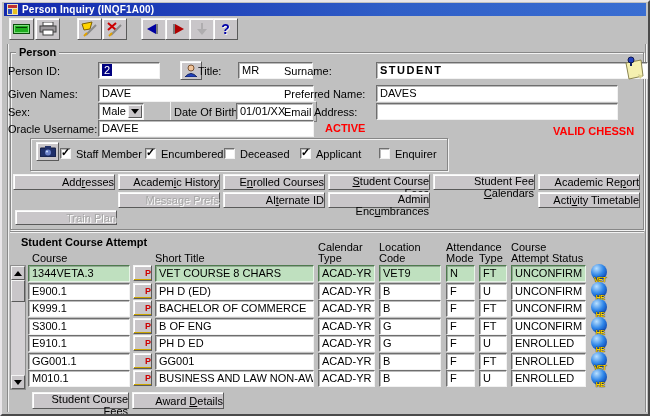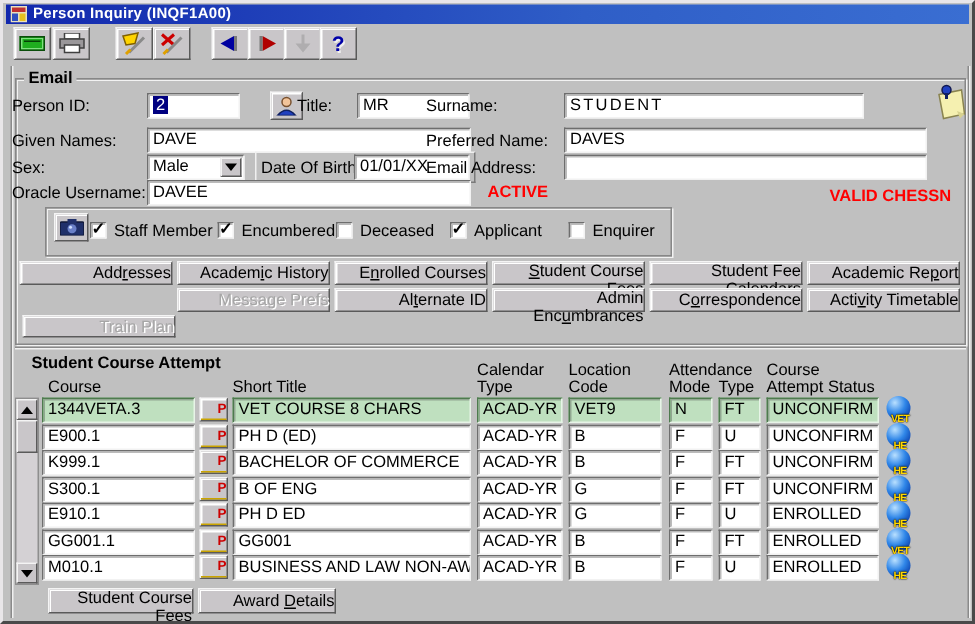--- a/index.html
+++ b/index.html
@@ -153,48 +153,48 @@
     </button>
     <button class="tbtn" style="left:209px">
       <span class="help-q">?</span>
     </button>
   </div>
 
   <div class="vedge" style="left:5px; top:42px; height:368px"></div>
   <div class="vedge" style="left:643px; top:42px; height:368px"></div>
 
   <div class="groupbox" style="left:8px; top:50px; width:634px; height:178px"></div>
-  <span class="sectlab" style="left:14px; top:44px">Email</span>
+  <span class="sectlab" style="left:14px; top:44px">Person</span>
 
   <span class="lab r" style="left:6px; top:63px; width:86px">Person ID:</span>
   <div class="field" style="left:96px; top:60px; width:62px"><span class="sel">2</span></div>
   <button class="btn" style="left:178px; top:59px; width:22px; height:19px">
     <svg width="14" height="13" style="margin:0 auto">
       <circle cx="7" cy="4" r="3" fill="#f2c49a" stroke="#7a5230"></circle>
       <path d="M1,13 Q7,6 13,13 Z" fill="#2040c0" stroke="#102060"></path>
     </svg>
   </button>
   <span class="lab r" style="left:196px; top:63px; width:36px">Title:</span>
   <div class="field" style="left:236px; top:60px; width:75px">MR</div>
   <span class="lab r" style="left:282px; top:63px; width:88px">Surname:</span>
-  <div class="field" style="left:374px; top:60px; width:200px; font-weight:normal; letter-spacing:1.5px">STUDENT</div>
+  <div class="field" style="left:374px; top:60px; width:272px; font-weight:bold; letter-spacing:1.5px">STUDENT</div>
   <svg width="22" height="26" style="position:absolute; left:620px; top:52px">
     <polygon points="4,9 19,6 21,22 7,25" fill="#f5f0b0" stroke="#8a8450"></polygon>
     <polygon points="16,20 21,22 18,25" fill="#d8d290"></polygon>
     <circle cx="9" cy="6" r="3" fill="#2040c0" stroke="#101850"></circle>
     <rect x="8" y="8" width="2" height="4" fill="#102060"></rect>
   </svg>
 
   <span class="lab r" style="left:6px; top:86px; width:86px">Given Names:</span>
   <div class="field" style="left:96px; top:83px; width:216px">DAVE</div>
   <span class="lab r" style="left:282px; top:86px; width:88px">Preferred Name:</span>
   <div class="field" style="left:374px; top:83px; width:242px">DAVES</div>
 
   <span class="lab r" style="left:6px; top:104px; width:86px">Sex:</span>
-  <div class="field" style="left:96px; top:101px; width:65px; padding-right:16px">
+  <div class="field" style="left:96px; top:101px; width:46px; padding-right:16px">
     <span>Male</span>
     <span class="ddbtn">
         <span class="tri-dn"></span>
       </span>
   </div>
   <div style="position:absolute; left:168px; top:99px; width:147px; height:21px; border:1px solid; border-color:#f0f0f0 #7a7a7a #7a7a7a #f0f0f0"></div>
   <span class="lab r" style="left:172px; top:104px; width:58px">Date Of Birth:</span>
   <div class="field" style="left:234px; top:101px; width:77px">01/01/XX</div>
   <span class="lab r" style="left:282px; top:104px; width:88px">Email Address:</span>
   <div class="field" style="left:374px; top:101px; width:242px"></div>
@@ -243,21 +243,20 @@
   <button class="btn" style="left:11px;  top:172px; width:102px; height:16px"><span>A</span><span>d</span><span>d</span><span style="text-decoration: underline;">r</span><span>e</span><span>s</span><span>s</span><span>e</span><span>s</span></button>
   <button class="btn" style="left:116px; top:172px; width:102px; height:16px"><span>A</span><span>c</span><span>a</span><span>d</span><span>e</span><span>m</span><span style="text-decoration: underline;">i</span><span>c</span><span> </span><span>H</span><span>i</span><span>s</span><span>t</span><span>o</span><span>r</span><span>y</span></button>
   <button class="btn" style="left:221px; top:172px; width:102px; height:16px"><span>E</span><span style="text-decoration: underline;">n</span><span>r</span><span>o</span><span>l</span><span>l</span><span>e</span><span>d</span><span> </span><span>C</span><span>o</span><span>u</span><span>r</span><span>s</span><span>e</span><span>s</span></button>
   <button class="btn" style="left:326px; top:172px; width:102px; height:16px"><span style="text-decoration: underline;">S</span><span>t</span><span>u</span><span>d</span><span>e</span><span>n</span><span>t</span><span> </span><span>C</span><span>o</span><span>u</span><span>r</span><span>s</span><span>e</span><span> </span><span>F</span><span>e</span><span>e</span><span>s</span></button>
   <button class="btn" style="left:431px; top:172px; width:102px; height:16px"><span>S</span><span>t</span><span>u</span><span>d</span><span>e</span><span>n</span><span>t</span><span> </span><span>F</span><span>e</span><span>e</span><span> </span><span style="text-decoration: underline;">C</span><span>a</span><span>l</span><span>e</span><span>n</span><span>d</span><span>a</span><span>r</span><span>s</span></button>
   <button class="btn" style="left:536px; top:172px; width:102px; height:16px"><span>A</span><span>c</span><span>a</span><span>d</span><span>e</span><span>m</span><span>i</span><span>c</span><span> </span><span>R</span><span>e</span><span style="text-decoration: underline;">p</span><span>o</span><span>r</span><span>t</span></button>
 
   <button class="btn dis" style="left:116px; top:190px; width:102px; height:16px"><span>M</span><span>e</span><span>s</span><span>s</span><span>a</span><span>g</span><span>e</span><span> </span><span>P</span><span>r</span><span>e</span><span>f</span><span>s</span></button>
   <button class="btn" style="left:221px; top:190px; width:102px; height:16px"><span>A</span><span>l</span><span style="text-decoration: underline;">t</span><span>e</span><span>r</span><span>n</span><span>a</span><span>t</span><span>e</span><span> </span><span>I</span><span>D</span></button>
   <button class="btn" style="left:326px; top:190px; width:102px; height:16px"><span>A</span><span>d</span><span>m</span><span>i</span><span>n</span><span> </span><span>E</span><span>n</span><span>c</span><span style="text-decoration: underline;">u</span><span>m</span><span>b</span><span>r</span><span>a</span><span>n</span><span>c</span><span>e</span><span>s</span></button>
-  <button class="btn" style="left:431px; top:190px; width:102px; height:16px"><span>C</span><span style="text-decoration: underline;">o</span><span>r</span><span>r</span><span>e</span><span>s</span><span>p</span><span>o</span><span>n</span><span>d</span><span>e</span><span>n</span><span>c</span><span>e</span></button>
   <button class="btn" style="left:536px; top:190px; width:102px; height:16px"><span>A</span><span>c</span><span>t</span><span>i</span><span style="text-decoration: underline;">v</span><span>i</span><span>t</span><span>y</span><span> </span><span>T</span><span>i</span><span>m</span><span>e</span><span>t</span><span>a</span><span>b</span><span>l</span><span>e</span></button>
 
   <button class="btn dis" style="left:13px; top:208px; width:102px; height:15px"><span>T</span><span>r</span><span>a</span><span>i</span><span>n</span><span> </span><span>P</span><span>l</span><span>a</span><span>n</span></button>
 
   <div style="position:absolute; left:8px; top:229px; width:634px; height:0; border-top:1px solid #8a8a8a; border-bottom:1px solid #f2f2f2"></div>
   <span class="sectlab" style="left:16px; top:234px">Student Course Attempt</span>
 
   <span class="th" style="left:30px;  top:250px">Course</span>
   <span class="th" style="left:153px; top:250px">Short Title</span>
   <span class="th" style="left:316px; top:239px">Calendar</span>

